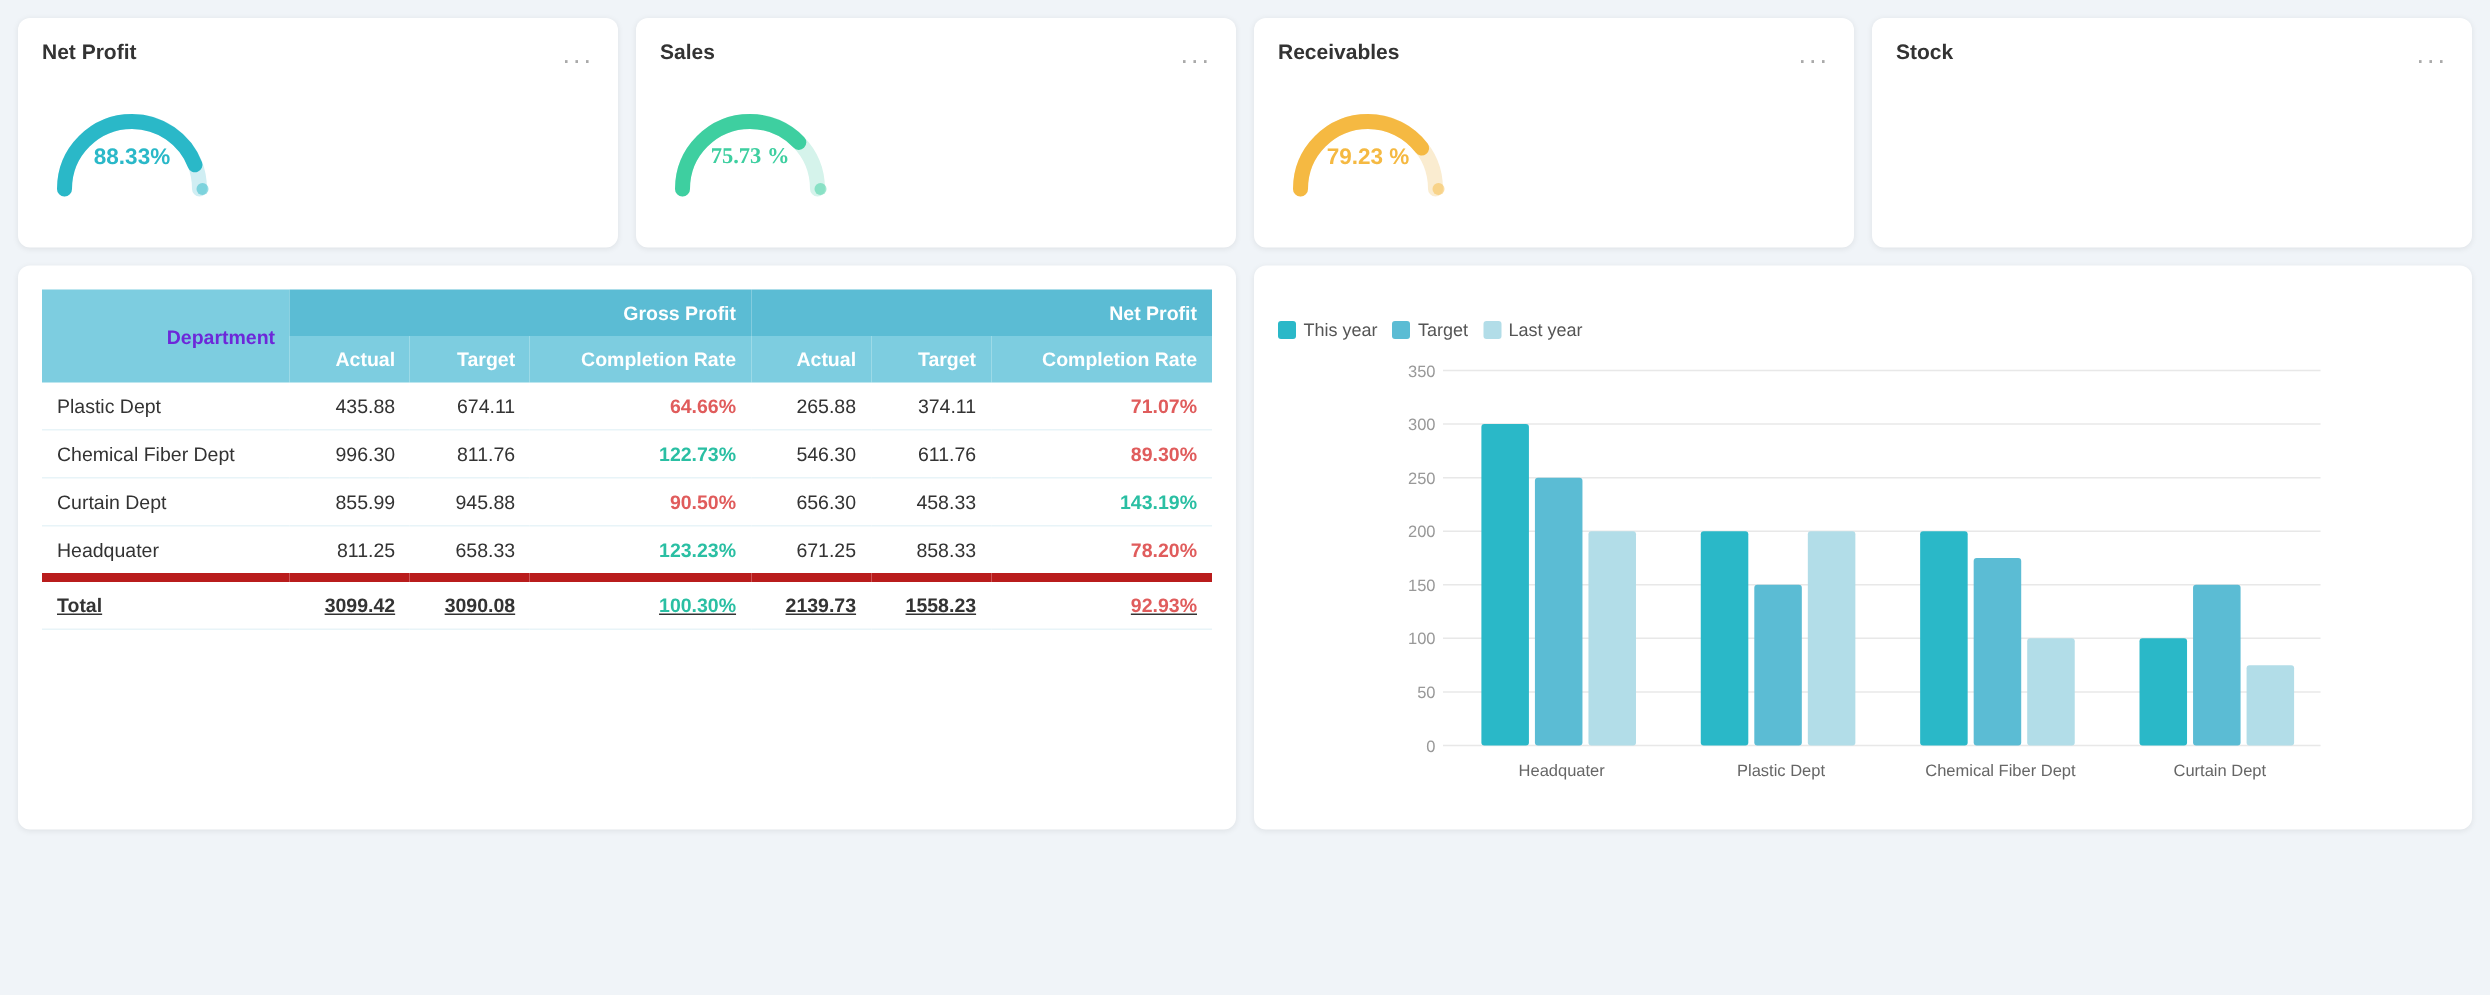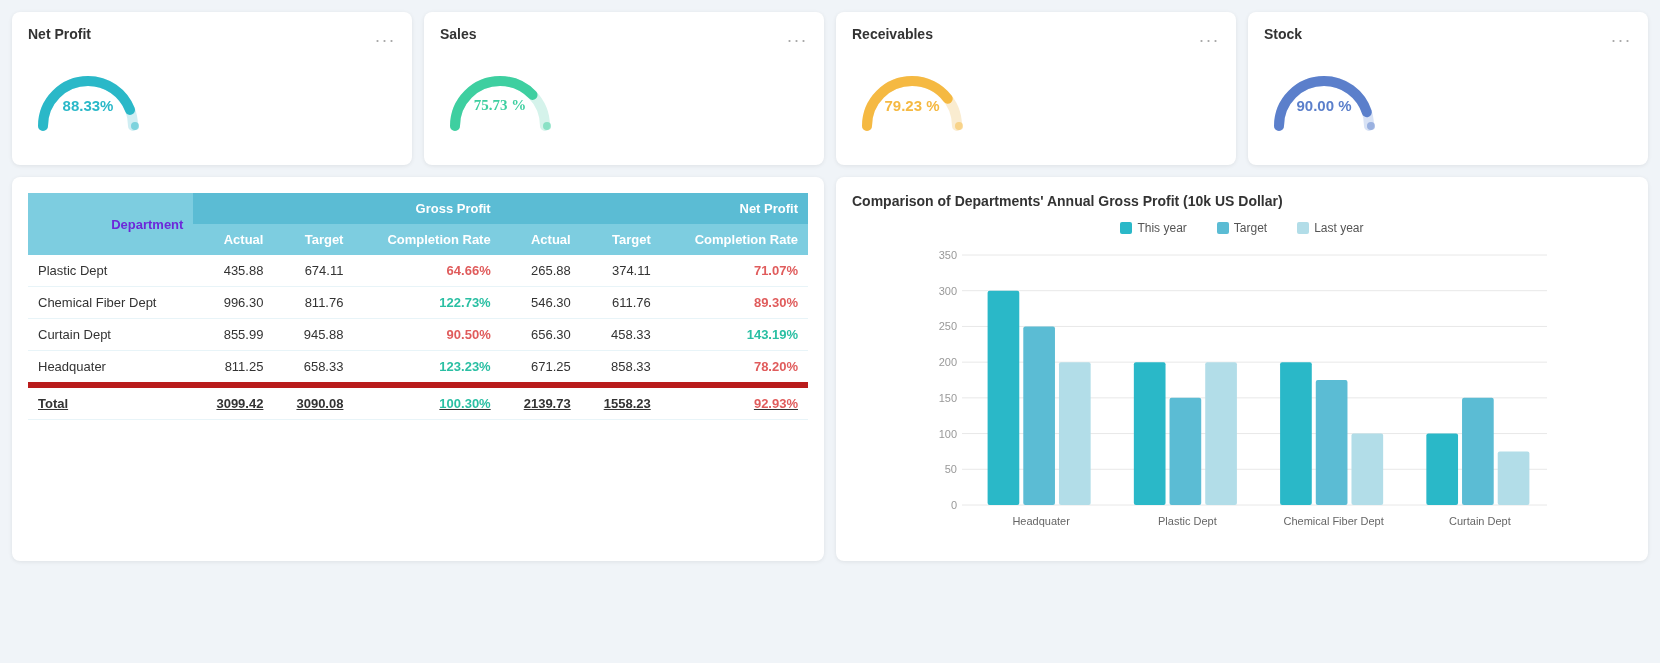--- a/index.html
+++ b/index.html
@@ -63,21 +63,21 @@
     .profit-table td:first-child { text-align: left; }
     .th-group { background: #5bbcd4; color: #fff; font-weight: 600; }
     .th-sub { background: #7dcde0; color: #fff; font-weight: 600; }
     .th-dept { background: #7dcde0; color: #6d28d9; font-weight: 700; text-align: left; padding: 8px 10px; }
     .profit-table tbody tr { border-bottom: 1px solid #e8f4f8; }
     .profit-table tbody tr:last-child { font-weight: 600; border-top: 6px solid #b91c1c; text-decoration: underline; }
     .rate-red { color: #e05c5c; font-weight: 600; }
     .rate-green { color: #2abfa3; font-weight: 600; }
 
     
-    .chart-legend { display: flex; gap: 30px; justify-content: center; margin-bottom: 10px; }
+    .chart-legend { display: flex; gap: 10px; justify-content: flex-start; margin-bottom: 10px; margin-top: 20px; }
     .legend-item { display: flex; align-items: center; gap: 5px; font-size: 12px; color: #555; }
     .legend-dot { width: 12px; height: 12px; border-radius: 2px; }
 
     .chart-wrapper { position: relative; height: 300px; }
     .chart-svg { width: 100%; height: 100%; }
 
     
     .y-label { font-size: 11px; fill: #999; }
     .x-label { font-size: 11px; fill: #666; }
     .grid-line { stroke: #e8e8e8; stroke-width: 1; }
@@ -138,33 +138,20 @@
 
           <circle cx="107" cy="65" r="4" fill="#f5b942" opacity="0.5"></circle>
         </svg>
         <div class="gauge-label" style="color:#f5b942; top:55%; font-size:15px;">79.23 %</div>
       </div>
     </div>
   </div><div class="kpi-card">
     <div class="kpi-card-header">
       <span class="kpi-title">Stock</span>
       <span class="kpi-dots">...</span>
-    </div>
-    <div class="kpi-body">
-      <div class="gauge-container">
-        <svg width="120" height="75" viewBox="0 0 120 75">
-
-          <path d="M 15,65 A 45,45 0 0,1 105,65" fill="none" stroke="#d8e2f5" stroke-width="10" stroke-linecap="round"></path>
-
-          <path d="M 15,65 A 45,45 0 0,1 105,65" fill="none" stroke="#5b7fcb" stroke-width="10" stroke-linecap="round" stroke-dasharray="127.23450247038663 141.3716694115407" pathLength="141.3716694115407"></path>
-
-          <circle cx="107" cy="65" r="4" fill="#5b7fcb" opacity="0.5"></circle>
-        </svg>
-        <div class="gauge-label" style="color:#5b7fcb; top:55%; font-size:15px;">90.00 %</div>
-      </div>
     </div>
   </div></div>
 
   <div class="bottom-left">
     <table class="profit-table">
       <thead>
         <tr>
           <th class="th-dept" rowspan="2">Department</th>
           <th class="th-group" colspan="3">Gross Profit</th>
           <th class="th-group" colspan="3">Net Profit</th>
@@ -222,21 +209,20 @@
     <td class="rate-green">100.30%</td>
     <td>2139.73</td>
     <td>1558.23</td>
     <td class="rate-red">92.93%</td>
   </tr>
         </tbody>
     </table>
   </div>
 
   <div class="bottom-right">
-    <div class="section-title">Comparison of Departments' Annual Gross Profit (10k US Dollar)</div>
     <div class="chart-legend" id="chart-legend">
         <div class="legend-item">
           <div class="legend-dot" style="background:#2ab8c8"></div>
           <span>This year</span>
         </div>
         <div class="legend-item">
           <div class="legend-dot" style="background:#5bbcd4"></div>
           <span>Target</span>
         </div>
         <div class="legend-item">

